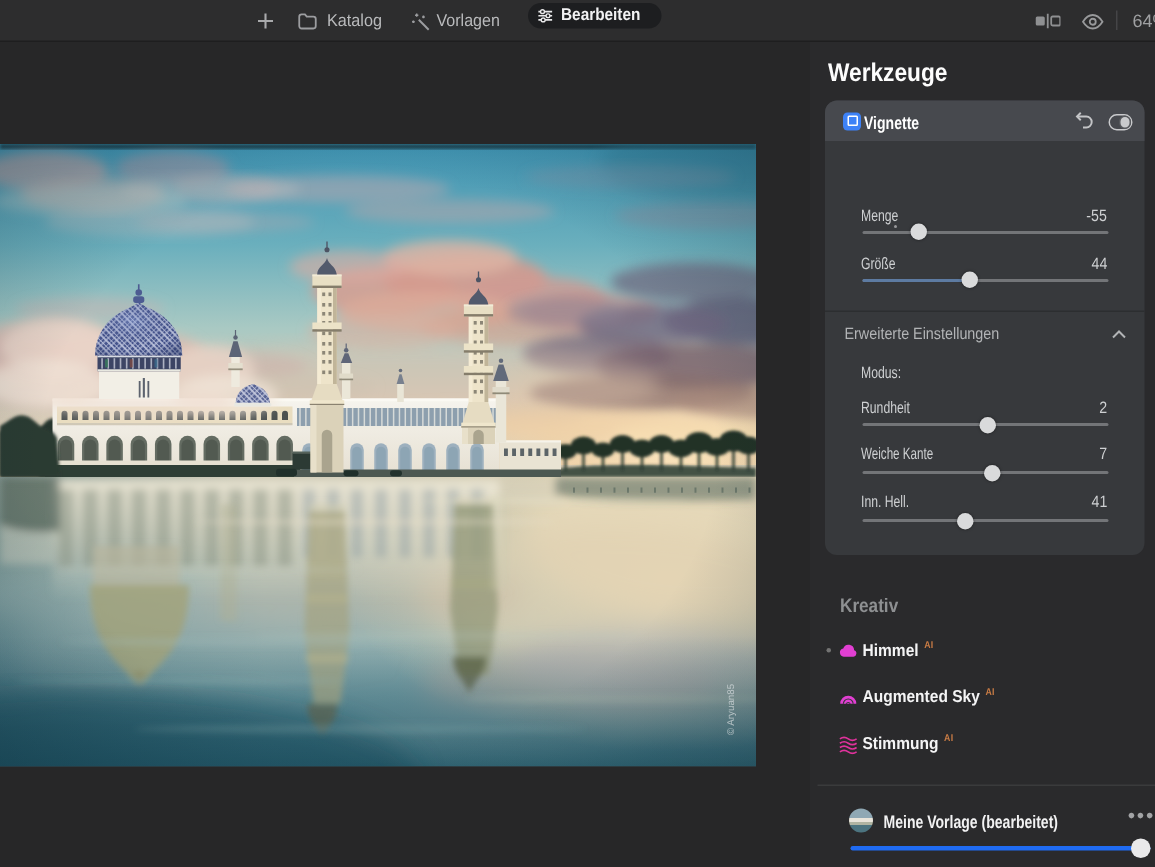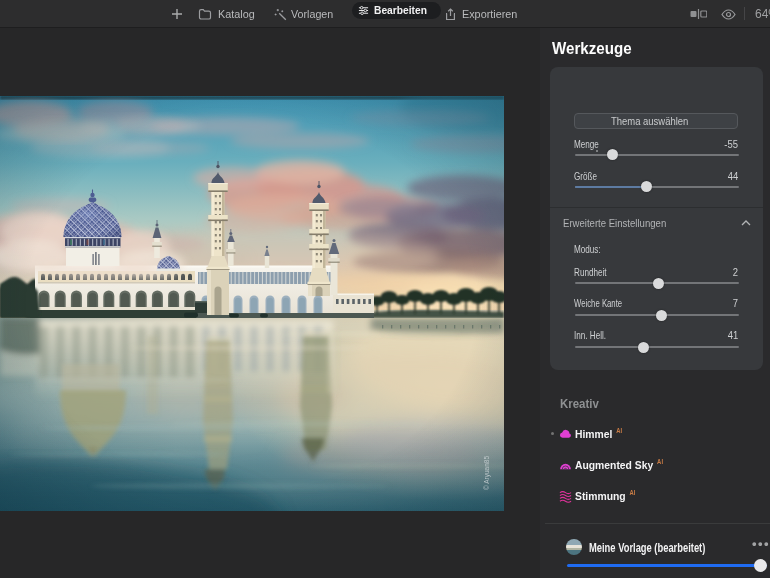--- a/index.html
+++ b/index.html
@@ -605,46 +605,47 @@
   </div>
   <div class="pill">
     <svg width="11" height="11" viewBox="0 0 12 12" style="margin-right:5px;">
       <path d="M1 3h10M1 6h10M1 9h10" stroke="#e8e8e9" stroke-width="1.1"></path>
       <circle cx="4" cy="3" r="1.4" fill="#1d1e20" stroke="#e8e8e9" stroke-width="1"></circle>
       <circle cx="8" cy="6" r="1.4" fill="#1d1e20" stroke="#e8e8e9" stroke-width="1"></circle>
       <circle cx="4.5" cy="9" r="1.4" fill="#1d1e20" stroke="#e8e8e9" stroke-width="1"></circle>
     </svg>
     <span class="sx" style="transform:scaleX(0.89);">Bearbeiten</span>
   </div>
-  <div class="tb" style="left:445px;">
-    <svg width="11" height="13" viewBox="0 0 11 13" style="margin-right:6px;">
-      <path d="M2 5.5h-0.4v6h7.8v-6H9" fill="none" stroke="#9c9da0" stroke-width="1.2"></path>
-      <path d="M5.5 1v7M3.2 3.2 5.5 1l2.3 2.2" fill="none" stroke="#9c9da0" stroke-width="1.2"></path>
-    </svg>
-    <span class="sx" style="transform:scaleX(0.94);">Exportieren</span>
-  </div>
   <div class="tb" style="left:690px;">
     <svg width="17" height="10" viewBox="0 0 17 10">
       <rect x="0.5" y="2" width="6" height="6" rx="1" fill="#8f9092"></rect>
       <path d="M8.5 0v10" stroke="#8f9092" stroke-width="1.2"></path>
       <rect x="10.8" y="2" width="6" height="6" rx="1" fill="none" stroke="#8f9092" stroke-width="1.2"></rect>
     </svg>
   </div>
   <div class="tb" style="left:721px;">
     <svg width="15" height="11" viewBox="0 0 15 11">
       <path d="M1 5.5C3 2.3 5.2 1 7.5 1s4.5 1.3 6.5 4.5C12 8.7 9.8 10 7.5 10S3 8.7 1 5.5z" fill="none" stroke="#98999b" stroke-width="1.2"></path>
       <circle cx="7.5" cy="5.5" r="2" fill="none" stroke="#98999b" stroke-width="1.2"></circle>
     </svg>
   </div>
   <div style="position:absolute;left:744px;top:7px;width:1px;height:13px;background:#454547;"></div>
   <div class="tb" style="left:755px;color:#9fa0a2;font-size:12px;">64%</div>
 
   <div class="wz">Werkzeuge</div>
   <div class="panel">
-    <div class="btn"><span class="sx">Thema auswählen</span></div>
+    <div class="phead">
+      <div class="vicon"></div>
+      <div class="vtitle">Vignette</div>
+      <svg width="14" height="13" viewBox="0 0 14 13" style="position:absolute;left:166px;top:7px;">
+        <path d="M4.5 1.2 2 3.7l2.5 2.5" fill="none" stroke="#c3c4c6" stroke-width="1.3"></path>
+        <path d="M2 3.7h6.2c2 0 3.6 1.6 3.6 3.6S10.2 11 8.2 11H6" fill="none" stroke="#c3c4c6" stroke-width="1.3"></path>
+      </svg>
+      <div class="toggle"></div>
+    </div>
 
     <div class="lab" style="left:24px;top:71px;"><span class="sx">Menge</span></div>
     <div class="val" style="top:71px;">-55</div>
     <div class="track" style="top:86.5px;">
       <div style="position:absolute;left:21px;top:-3.5px;width:2px;height:2px;border-radius:50%;background:#97989a;"></div>
       <div class="thumb" style="left:32px;"></div>
     </div>
 
     <div class="lab" style="left:24px;top:103px;"><span class="sx">Größe</span></div>
     <div class="val" style="top:103px;">44</div>

